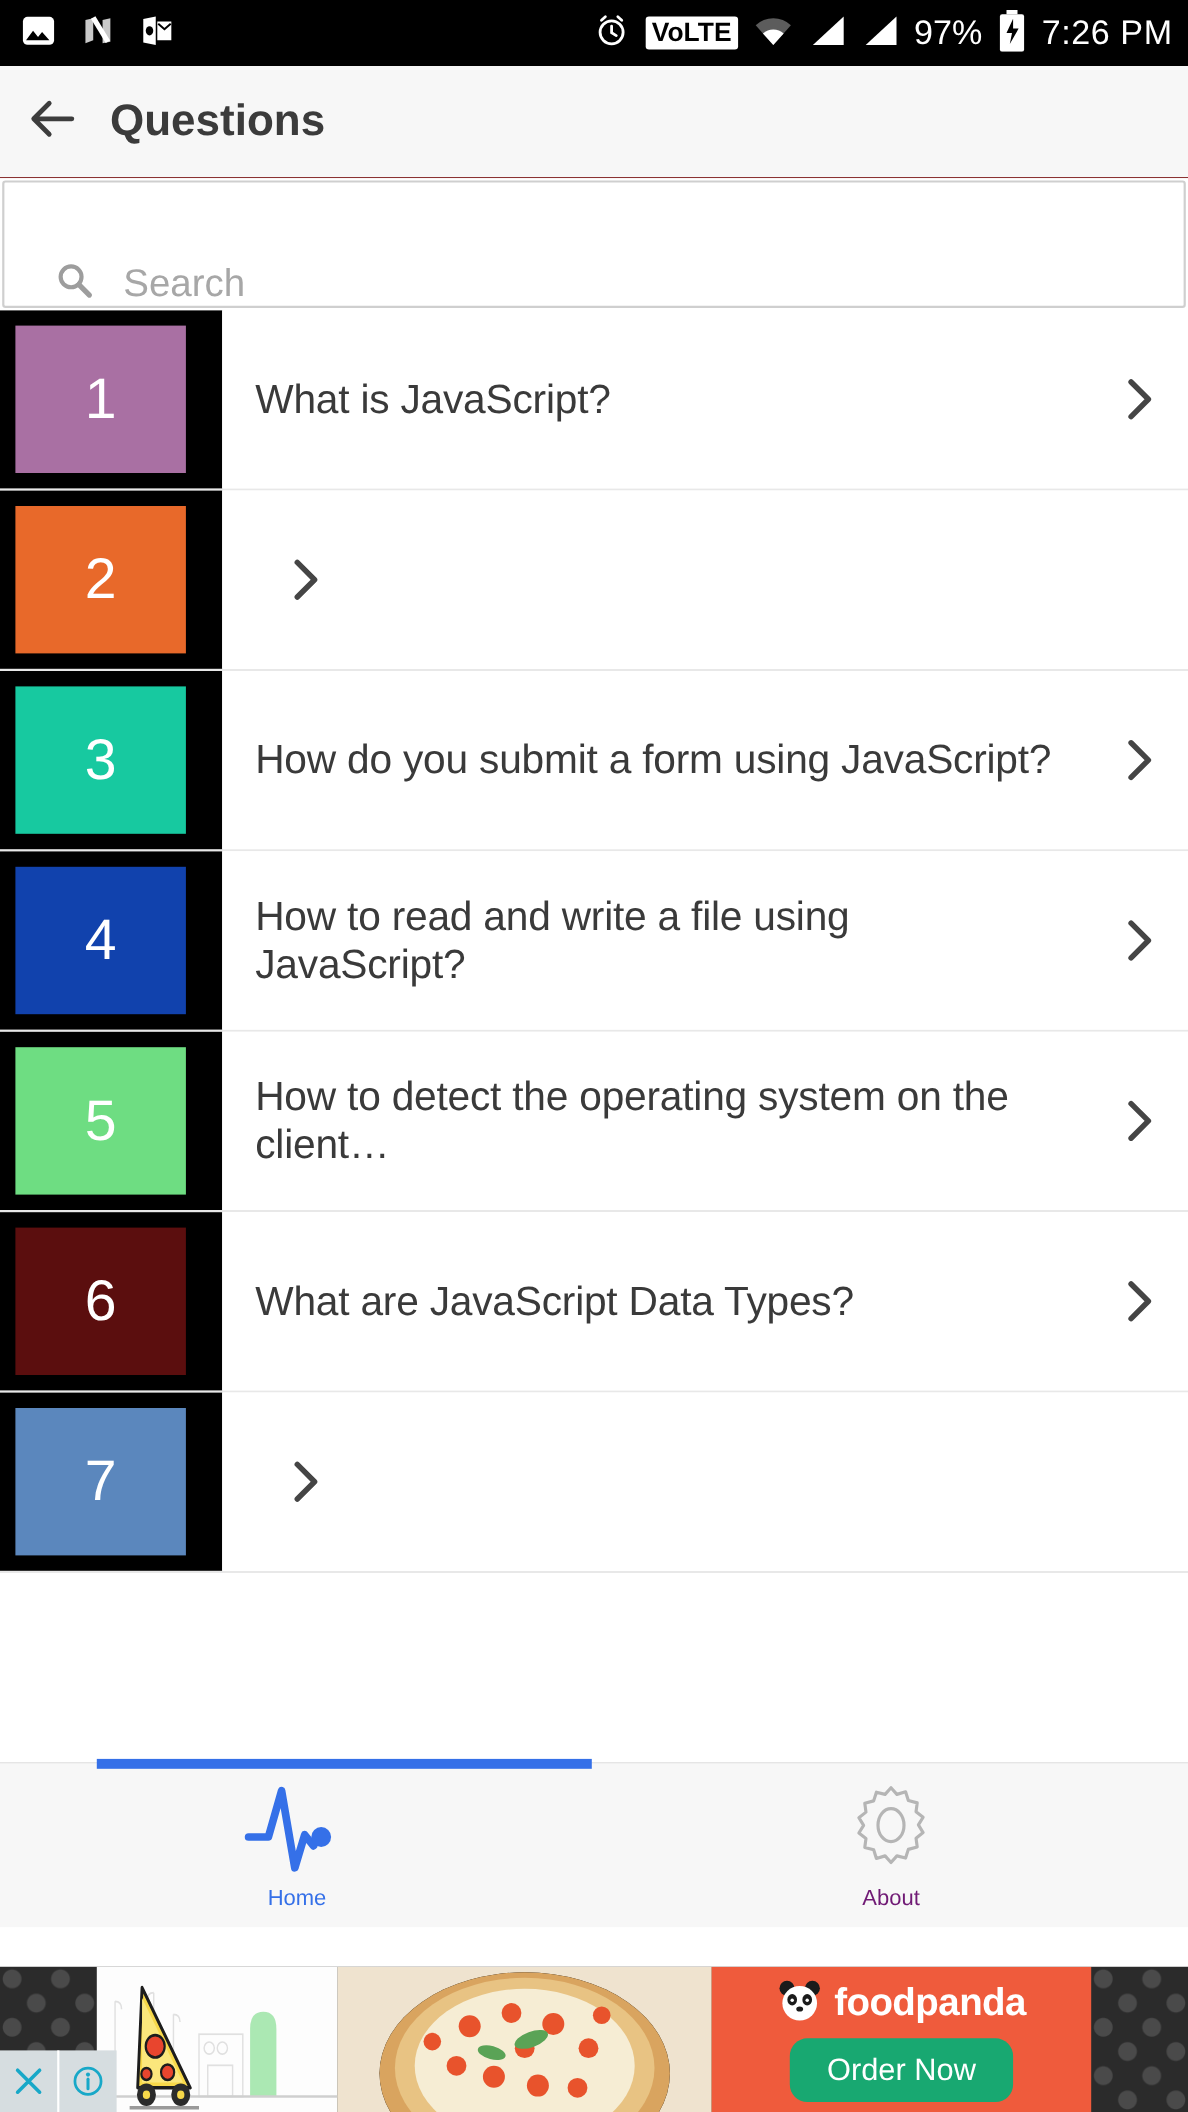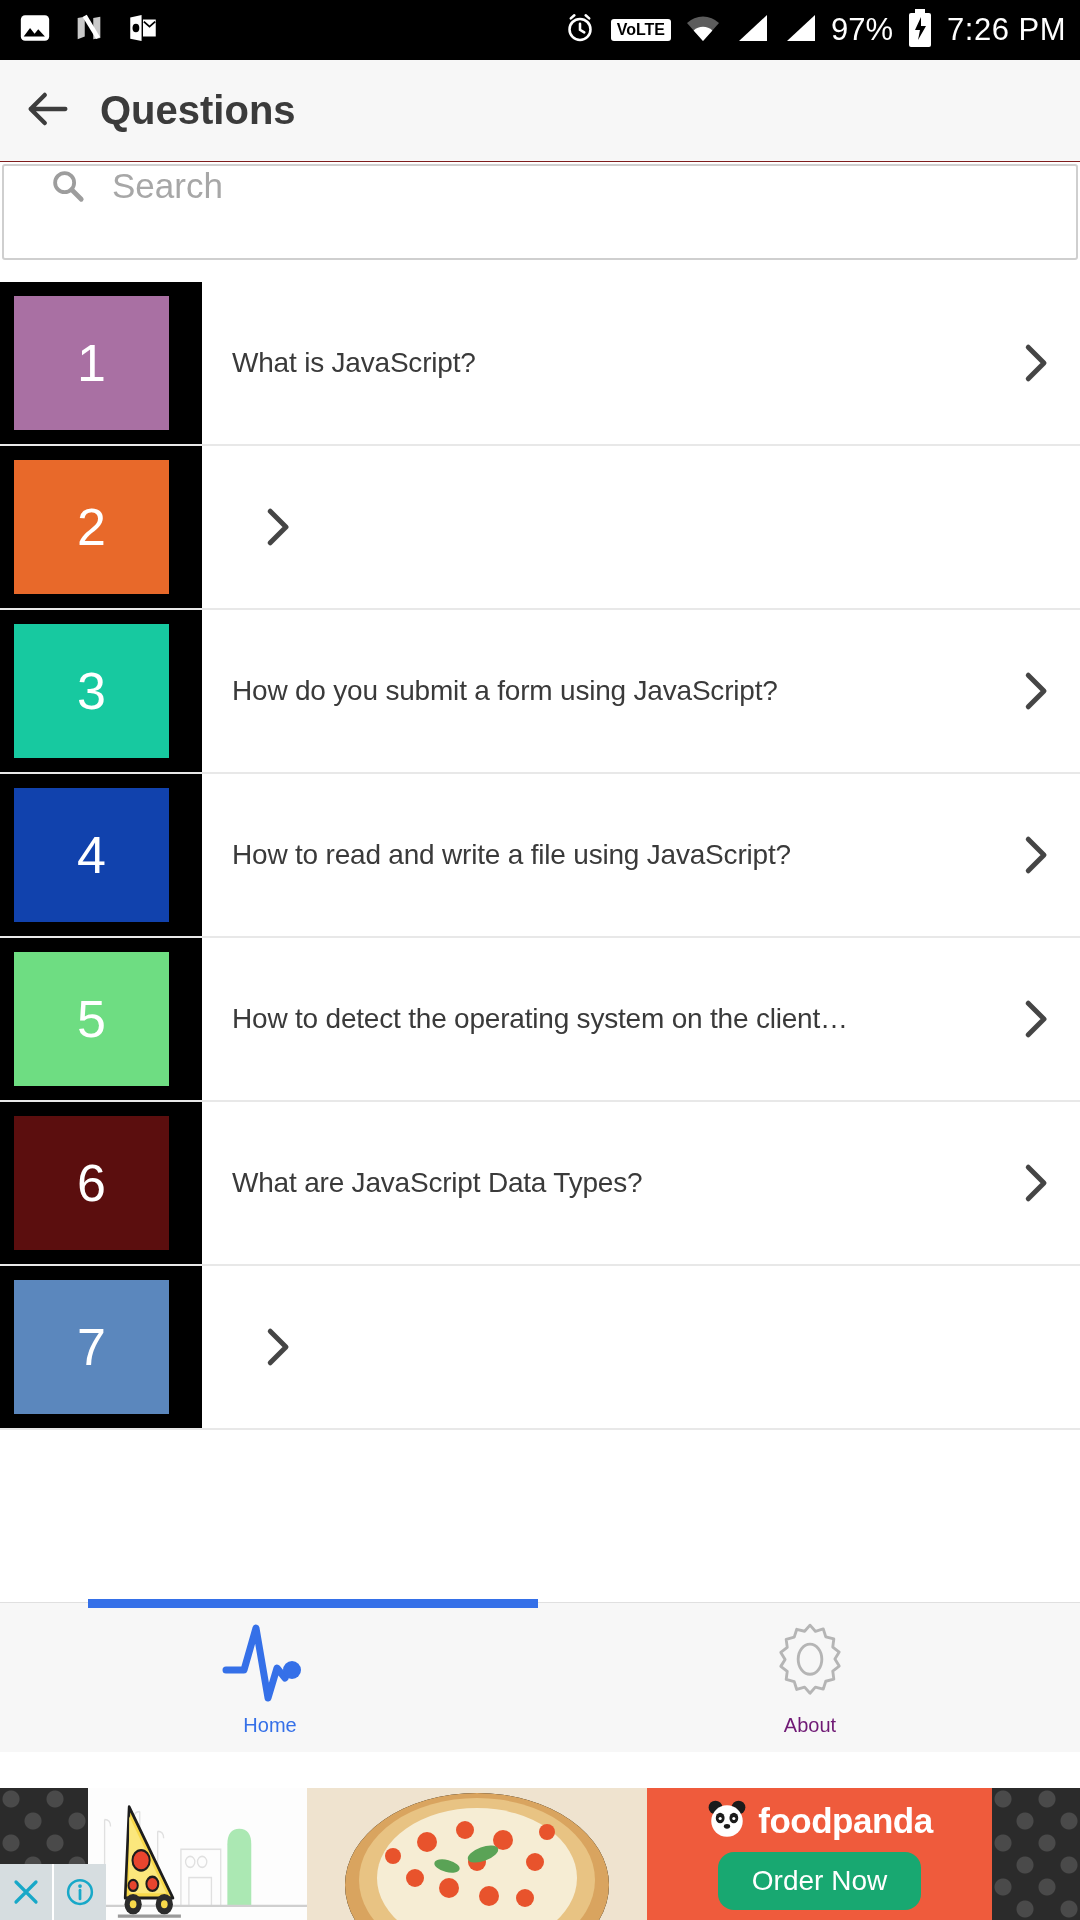--- a/index.html
+++ b/index.html
@@ -28,23 +28,23 @@
     display:flex; align-items:center;
     padding-left:22px; gap:26px;
     border-bottom:1px solid #7f1d1d;
     flex:0 0 102px;
   }
   .appbar-title { font-size:40px; font-weight:700; color:#3b3b3b; }
 
   
   .searchwrap { flex:0 0 120px; padding:2px 0 0 0; background:#fff; }
   .searchbox {
-    height:96px; margin:0 2px; background:#fff;
+    height:116px; margin:0 2px; background:#fff;
     border:2px solid #cfcfcf; border-radius:3px;
-    display:flex; align-items:flex-start; padding-left:44px; gap:26px;
+    display:flex; align-items:flex-end; padding-left:44px; gap:26px;
   }
   .search-placeholder { font-size:35px; color:#a7a7a7; }
 
   
   .listwrap { flex:1 1 auto; overflow:hidden; background:#fff; position:relative; }
   .row {
     display:flex; align-items:stretch; background:#fff;
     border-bottom:2px solid #e8e8e8;
     min-height:164px;
   }
@@ -56,21 +56,21 @@
   .tile {
     width:155px; height:100%;
     display:flex; align-items:center; justify-content:center;
     color:#fff; font-size:52px; font-weight:400;
   }
   .row-body {
     flex:1 1 auto; display:flex; align-items:center;
     padding:20px 0 20px 30px; background:#fff;
   }
   .row-title {
-    flex:1 1 auto; font-size:28px; color:#3a3a3a;
+    flex:1 1 auto; font-size:37px; color:#3a3a3a;
     line-height:1.2; padding-right:24px; letter-spacing:-.2px;
   }
   .chev { flex:0 0 90px; display:flex; align-items:center; justify-content:center; }
 
   
   .bottomnav {
     position:absolute; left:0; right:0; bottom:168px;
     height:150px; background:#f7f7f7;
     border-top:1px solid #e0e0e0;
     display:flex; z-index:5;
@@ -156,21 +156,21 @@
       </span>
     </div>
     <div class="sb-right">
       <span>
         <svg width="34" height="34" viewBox="0 0 24 24">
           <circle cx="12" cy="13" r="7.4" fill="none" stroke="#fff" stroke-width="1.8"></circle>
           <path d="M12 9v4.3l3 1.8" stroke="#fff" stroke-width="1.8" fill="none" stroke-linecap="round"></path>
           <path d="M5.5 5.2L8 3M18.5 5.2L16 3" stroke="#fff" stroke-width="1.8" stroke-linecap="round"></path>
         </svg>
       </span>
-      <span style="background:#fff;color:#000;font-size:16px;font-weight:700;padding:3px 6px;border-radius:3px;line-height:1;text-align:right;">
+      <span style="background:#fff;color:#000;font-size:24px;font-weight:700;padding:3px 6px;border-radius:3px;line-height:1;text-align:right;">
         <span>VoLTE</span>
       </span>
       <span>
         <svg width="36" height="30" viewBox="0 0 36 30">
           <path d="M18 28L2 10a23 23 0 0 1 32 0z" fill="#5c5c5c"></path>
           <path d="M18 28L8.6 17.4a14 14 0 0 1 18.8 0z" fill="#fff"></path>
         </svg>
       </span>
       <span>
         <svg width="34" height="30" viewBox="0 0 34 30">

